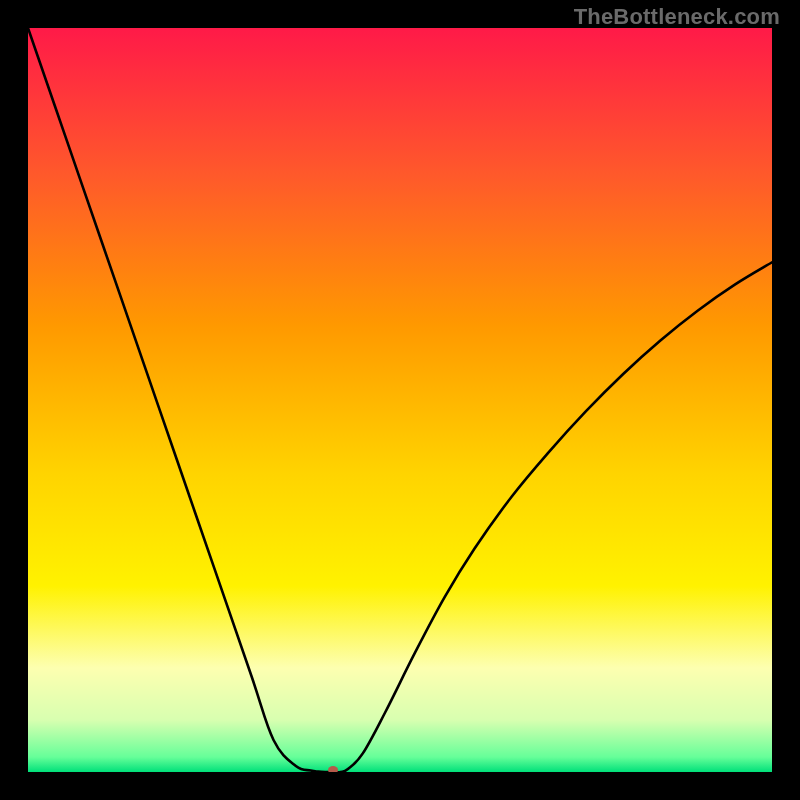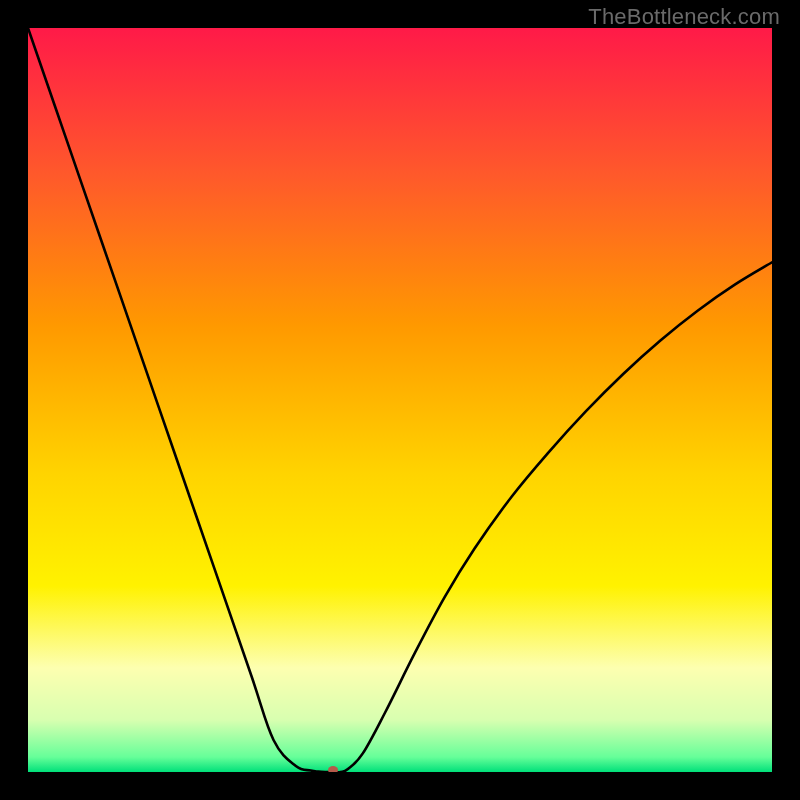--- a/index.html
+++ b/index.html
@@ -25,21 +25,21 @@
     top: 0;
     width: 744px;
     height: 744px;
   }
   .watermark {
     position: absolute;
     top: 4px;
     right: 20px;
     color: #6a6a6a;
     font-size: 22px;
-    font-weight: 400;
+    font-weight: 700;
     letter-spacing: 0.2px;
     user-select: none;
   }
 </style>
 </head>
 <body>
 
 <div class="watermark">TheBottleneck.com</div>
 
 <div class="frame">

